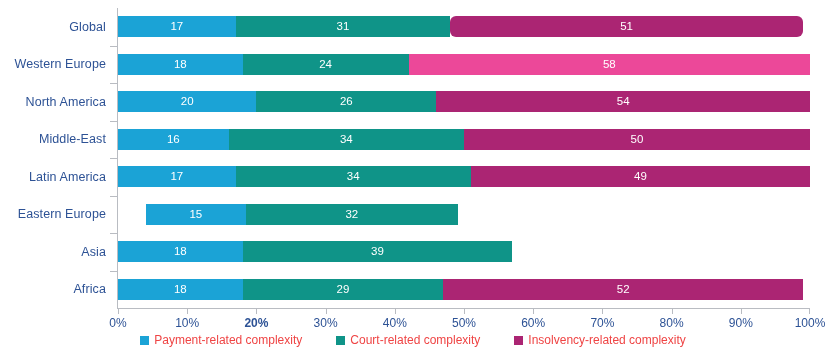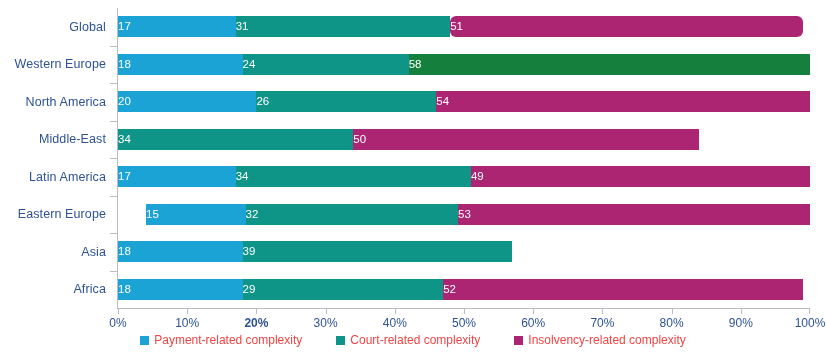--- a/index.html
+++ b/index.html
@@ -76,21 +76,21 @@
     width: 692px;
     height: 21px;
     display: flex;
   }
 
   .seg {
     height: 100%;
     position: relative;
     display: flex;
     align-items: center;
-    justify-content: flex-start;
+    justify-content: center;
     overflow: hidden;
   }
 
   .seg-value {
     color: #ffffff;
     font-size: 11.5px;
     line-height: 1;
     white-space: nowrap;
     user-select: none;
   }
@@ -183,36 +183,39 @@
           <span class="seg-value">51</span>
         </div>
       </div>
       <div class="bar-row" style="top: 45.75px;">
         <div class="seg" style="width: 18%; background: rgb(27, 163, 214);">
           <span class="seg-value">18</span>
         </div>
         <div class="seg" style="width: 24%; background: rgb(15, 148, 136);">
           <span class="seg-value">24</span>
         </div>
-        <div class="seg" style="width: 58%; background: #15803d;">
+        <div class="seg" style="width: 58%; background: #ec4899;">
           <span class="seg-value">58</span>
         </div>
       </div>
       <div class="bar-row" style="top: 83.25px;">
         <div class="seg" style="width: 20%; background: rgb(27, 163, 214);">
           <span class="seg-value">20</span>
         </div>
         <div class="seg" style="width: 26%; background: rgb(15, 148, 136);">
           <span class="seg-value">26</span>
         </div>
         <div class="seg" style="width: 54%; background: rgb(171, 37, 115);">
           <span class="seg-value">54</span>
         </div>
       </div>
       <div class="bar-row" style="top: 120.75px;">
+        <div class="seg" style="width: 16%; background: rgb(27, 163, 214);">
+          <span class="seg-value">16</span>
+        </div>
         <div class="seg" style="width: 34%; background: rgb(15, 148, 136);">
           <span class="seg-value">34</span>
         </div>
         <div class="seg" style="width: 50%; background: rgb(171, 37, 115);">
           <span class="seg-value">50</span>
         </div>
       </div>
       <div class="bar-row" style="top: 158.25px;">
         <div class="seg" style="width: 17%; background: rgb(27, 163, 214);">
           <span class="seg-value">17</span>
@@ -223,23 +226,20 @@
         <div class="seg" style="width: 49%; background: rgb(171, 37, 115);">
           <span class="seg-value">49</span>
         </div>
       </div>
       <div class="bar-row" style="top: 195.75px; padding-left: 28px;">
         <div class="seg" style="width: 15%; background: rgb(27, 163, 214);">
           <span class="seg-value">15</span>
         </div>
         <div class="seg" style="width: 32%; background: rgb(15, 148, 136);">
           <span class="seg-value">32</span>
-        </div>
-        <div class="seg" style="width: 53%; background: rgb(171, 37, 115);">
-          <span class="seg-value">53</span>
         </div>
       </div>
       <div class="bar-row" style="top: 233.25px;">
         <div class="seg" style="width: 18%; background: rgb(27, 163, 214);">
           <span class="seg-value">18</span>
         </div>
         <div class="seg" style="width: 39%; background: rgb(15, 148, 136);">
           <span class="seg-value">39</span>
         </div>
       </div>

